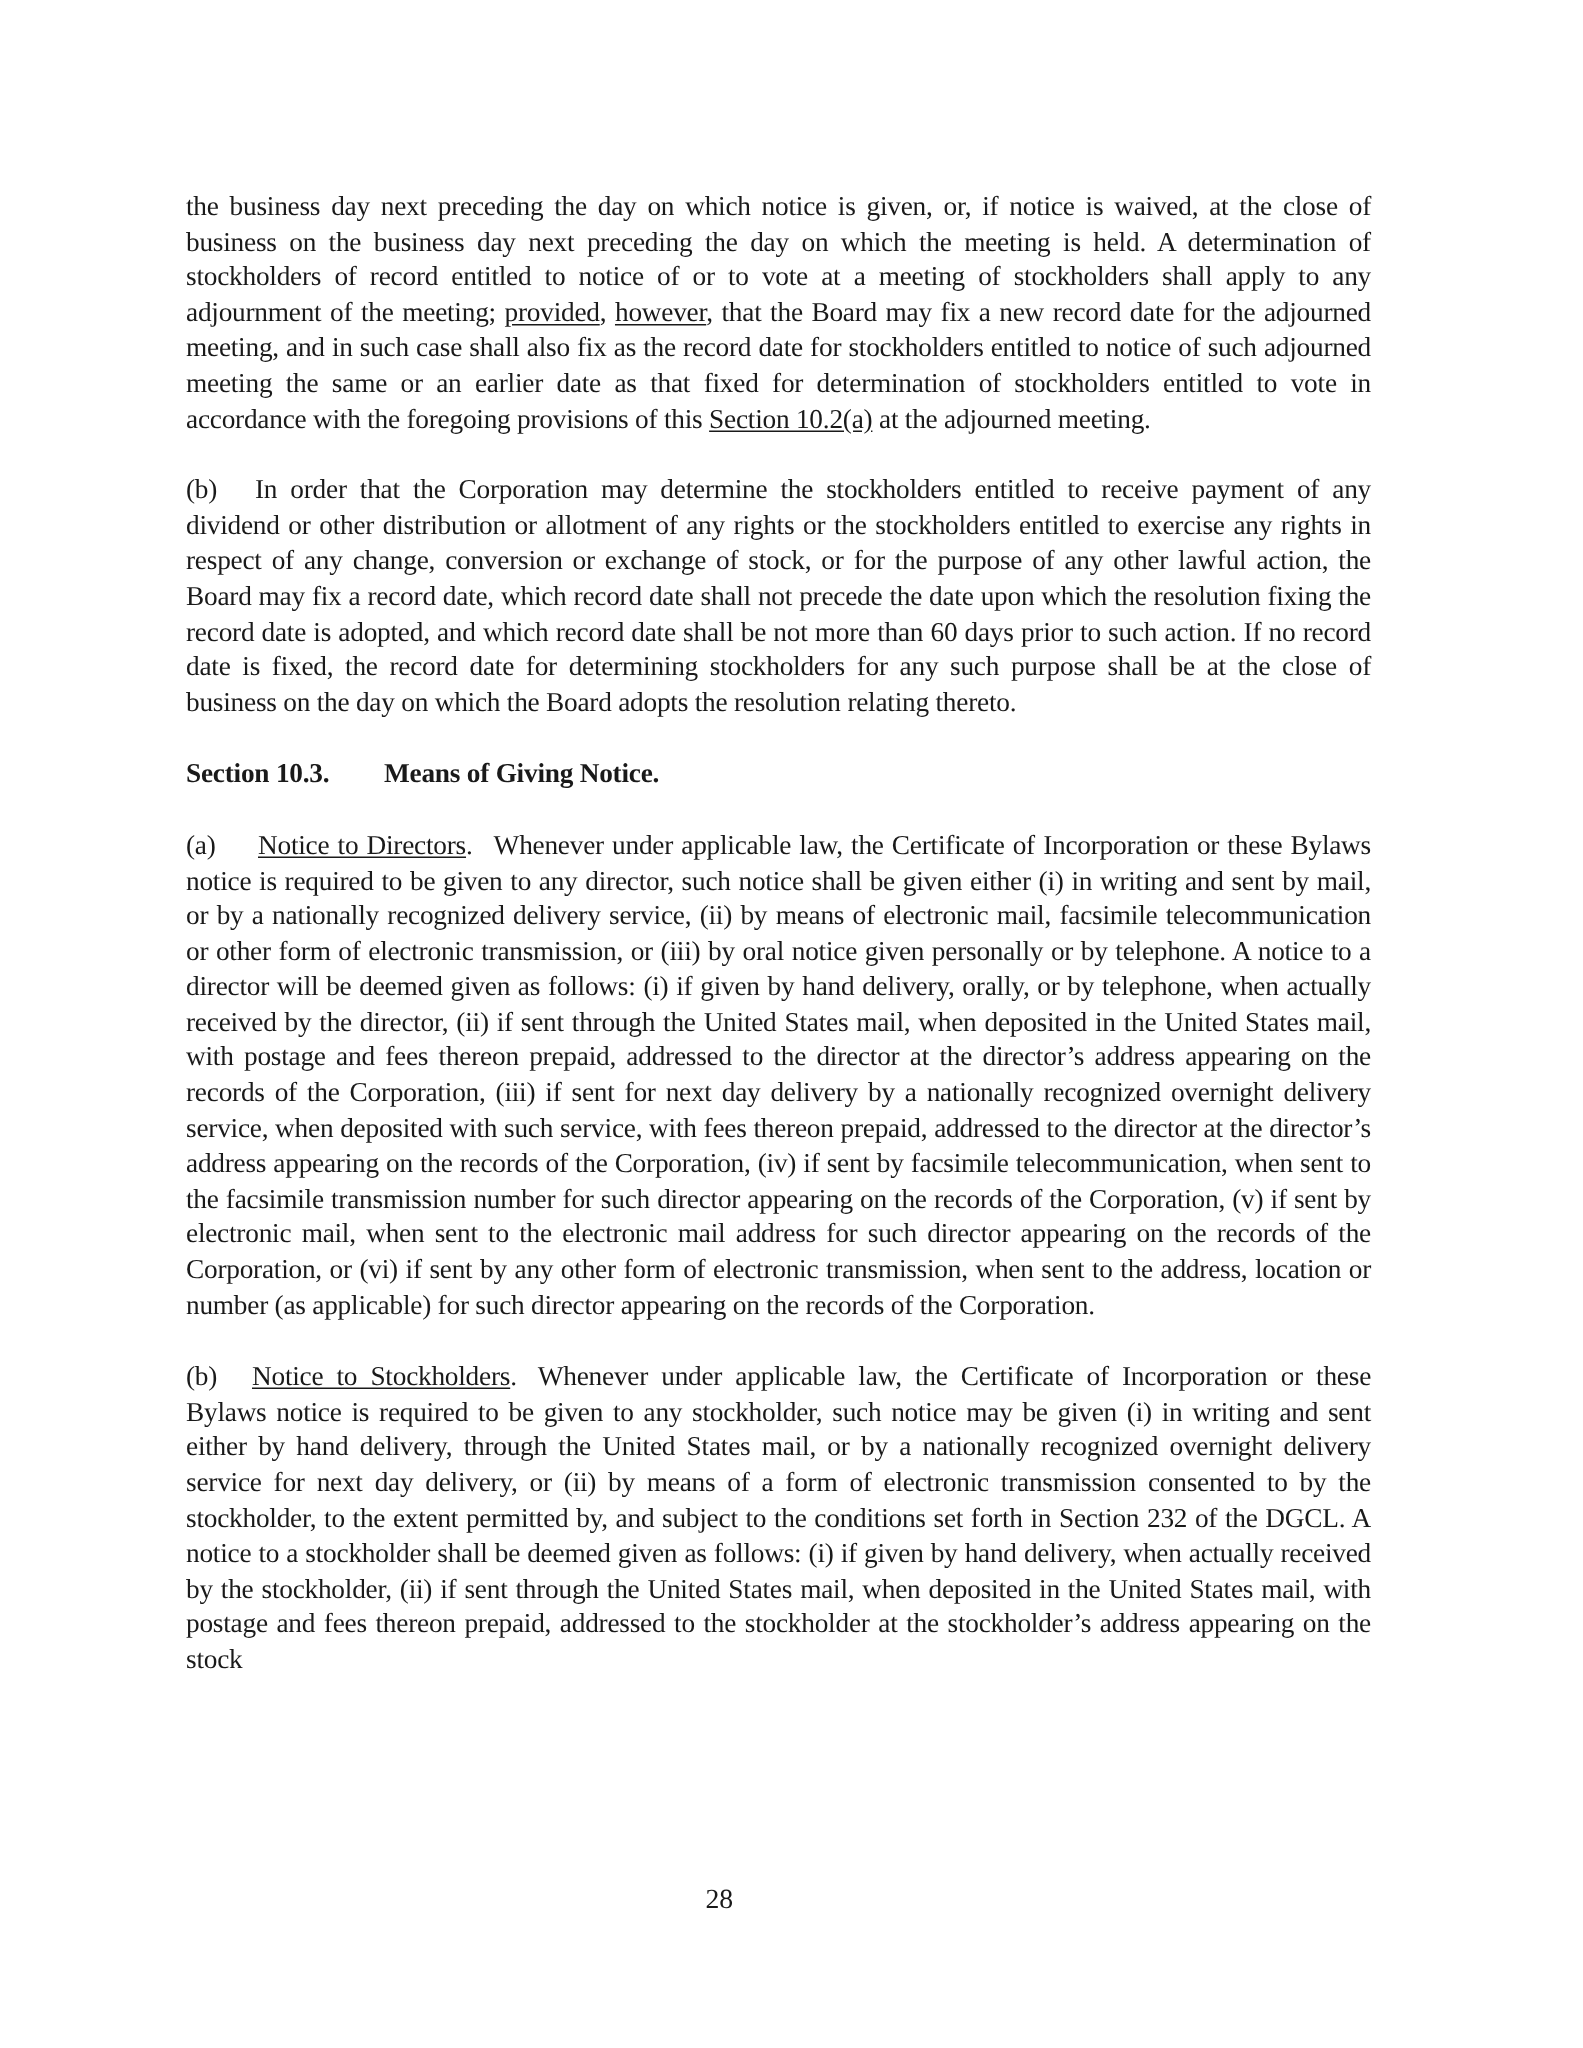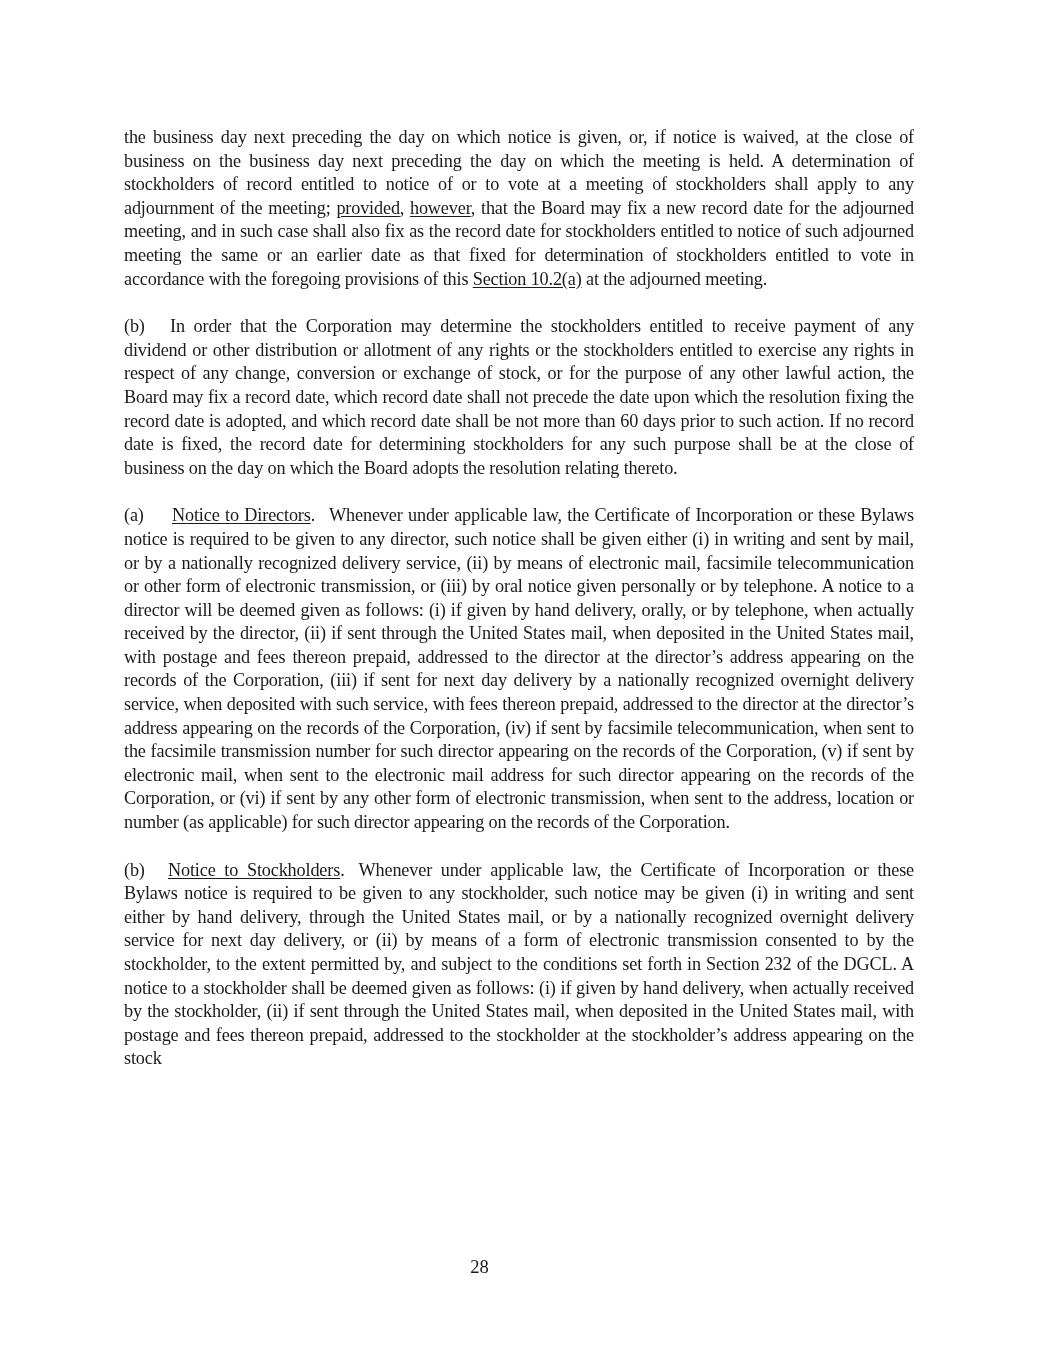--- a/index.html
+++ b/index.html
@@ -59,20 +59,21 @@
   </style>
 </head>
 <body>
 
 <div class="page">
 
   <p class="para"><span>the business day next preceding the day on which notice is given, or, if notice is waived, at the close of business on the business day next preceding the day on which the meeting is held. A determination of stockholders of record entitled to notice of or to vote at a meeting of stockholders shall apply to any adjournment of the meeting; </span><span class="u">provided</span><span>, </span><span class="u">however</span><span>, that the Board may fix a new record date for the adjourned meeting, and in such case shall also fix as the record date for stockholders entitled to notice of such adjourned meeting the same or an earlier date as that fixed for determination of stockholders entitled to vote in accordance with the foregoing provisions of this </span><span class="u">Section 10.2(a)</span><span> at the adjourned meeting.</span></p>
 
   <p class="para"><span class="marker b">(b)</span><span>In order that the Corporation may determine the stockholders entitled to receive payment of any dividend or other distribution or allotment of any rights or the stockholders entitled to exercise any rights in respect of any change, conversion or exchange of stock, or for the purpose of any other lawful action, the Board may fix a record date, which record date shall not precede the date upon which the resolution fixing the record date is adopted, and which record date shall be not more than 60 days prior to such action. If no record date is fixed, the record date for determining stockholders for any such purpose shall be at the close of business on the day on which the Board adopts the resolution relating thereto.</span></p>
 
+  <p class="heading"><span class="num">Section 10.3.</span><span>Means of Giving Notice.</span></p>
 
   <p class="para"><span class="marker">(a)</span><span class="u">Notice to Directors</span><span>.</span><span style="display:inline-block;width:14px;"></span><span>Whenever under applicable law, the Certificate of Incorporation or these Bylaws notice is required to be given to any director, such notice shall be given either (i) in writing and sent by mail, or by a nationally recognized delivery service, (ii) by means of electronic mail, facsimile telecommunication or other form of electronic transmission, or (iii) by oral notice given personally or by telephone. A notice to a director will be deemed given as follows: (i) if given by hand delivery, orally, or by telephone, when actually received by the director, (ii) if sent through the United States mail, when deposited in the United States mail, with postage and fees thereon prepaid, addressed to the director at the director’s address appearing on the records of the Corporation, (iii) if sent for next day delivery by a nationally recognized overnight delivery service, when deposited with such service, with fees thereon prepaid, addressed to the director at the director’s address appearing on the records of the Corporation, (iv) if sent by facsimile telecommunication, when sent to the facsimile transmission number for such director appearing on the records of the Corporation, (v) if sent by electronic mail, when sent to the electronic mail address for such director appearing on the records of the Corporation, or (vi) if sent by any other form of electronic transmission, when sent to the address, location or number (as applicable) for such director appearing on the records of the Corporation.</span></p>
 
   <p class="para"><span class="marker" style="width:44px;">(b)</span><span class="u">Notice to Stockholders</span><span>.</span><span style="display:inline-block;width:14px;"></span><span>Whenever under applicable law, the Certificate of Incorporation or these Bylaws notice is required to be given to any stockholder, such notice may be given (i) in writing and sent either by hand delivery, through the United States mail, or by a nationally recognized overnight delivery service for next day delivery, or (ii) by means of a form of electronic transmission consented to by the stockholder, to the extent permitted by, and subject to the conditions set forth in Section 232 of the DGCL. A notice to a stockholder shall be deemed given as follows: (i) if given by hand delivery, when actually received by the stockholder, (ii) if sent through the United States mail, when deposited in the United States mail, with postage and fees thereon prepaid, addressed to the stockholder at the stockholder’s address appearing on the stock</span></p>
 
 </div>
 
 <div class="page-number">28</div>
 
 </body></html>

